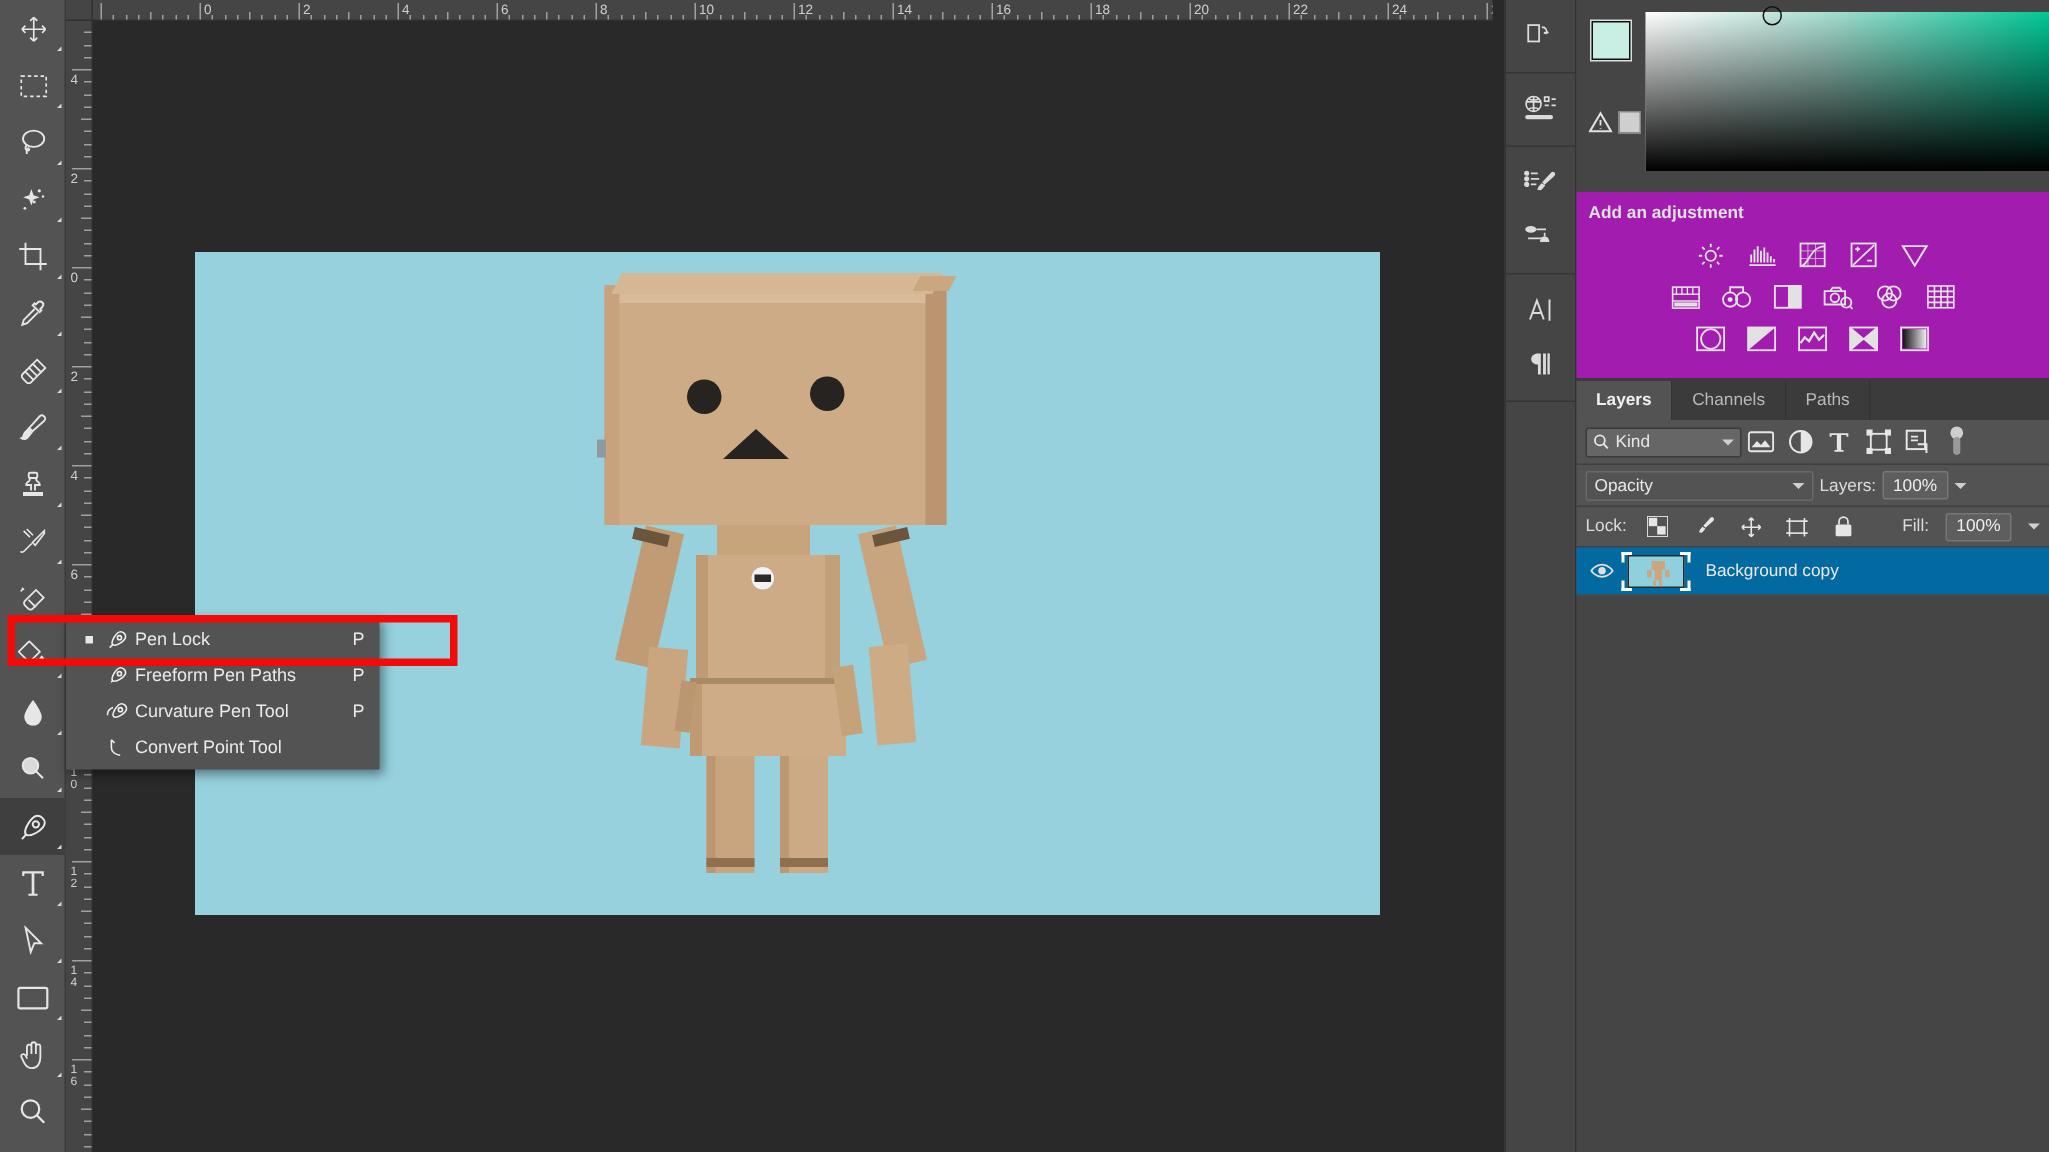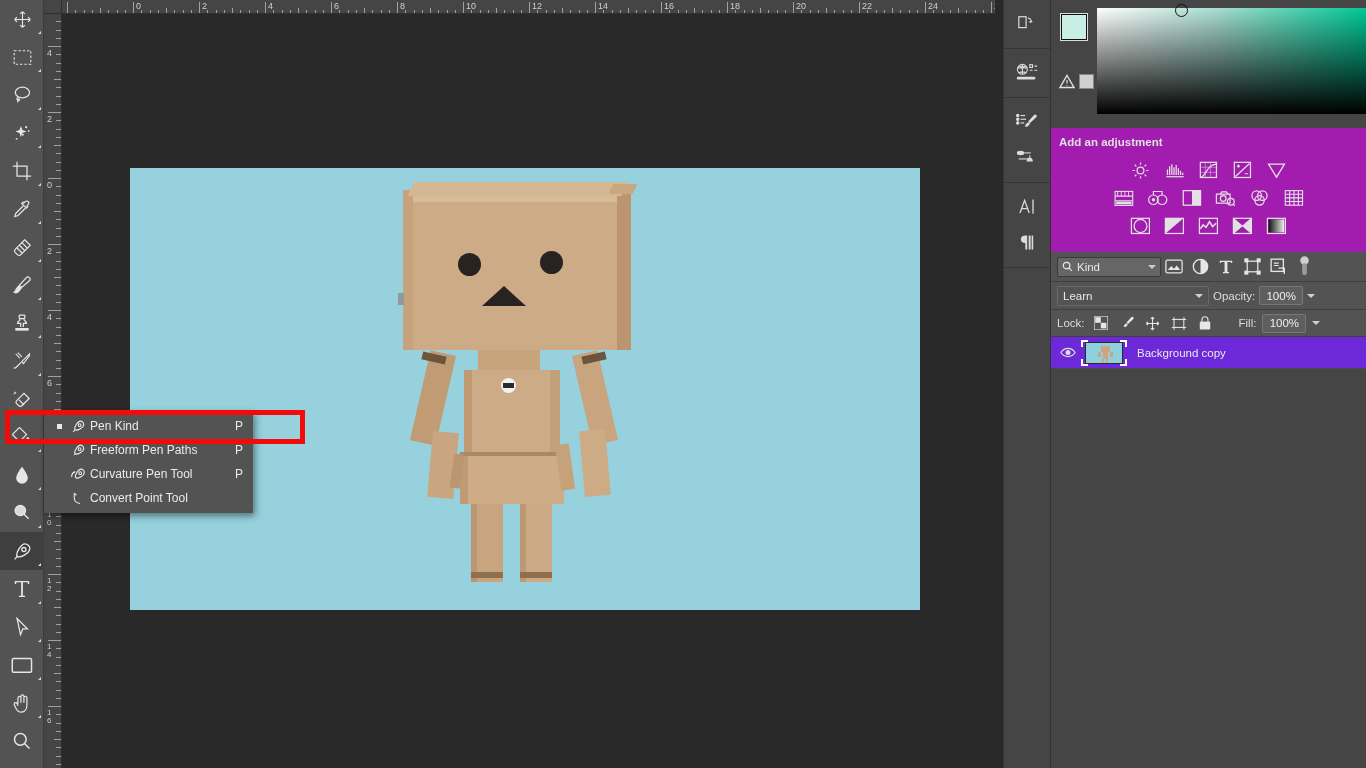--- a/index.html
+++ b/index.html
@@ -138,28 +138,29 @@
   .numbox {
     width: 44px; height: 19px; background: #5e5e5e; border: 1px solid #777;
     font-size: 11.5px; color: #efefef; display: flex; align-items: center;
     justify-content: center; border-radius: 2px;
   }
   .caret { width: 0; height: 0; border-left: 4px solid transparent; border-right: 4px solid transparent; border-top: 4px solid #d0d0d0; }
 
   .lock-row {
     display: flex; align-items: center; height: 27px; padding: 0 6px; gap: 6px;
     border-bottom: 1px solid #3f3f3f;
+    justify-content: space-between;
   }
   .lock-ic { width: 20px; height: 20px; display: flex; align-items: center; justify-content: center; }
 
   .layer {
     display: flex; align-items: center; height: 32px;
     border-bottom: 1px solid #4a4a4a; padding-left: 4px;
   }
-  .layer.active { background: #6d28d9; }
+  .layer.active { background: #0369a1; }
   .eye { width: 26px; display: flex; align-items: center; justify-content: center; }
   .thumb-wrap { position: relative; width: 46px; height: 26px; margin-right: 10px; }
   .thumb {
     position: absolute; left: 4px; top: 2px; width: 38px; height: 22px;
     background: #8ed0de; overflow: hidden; border: 1px solid #2a2a2a;
   }
   .thumb .tb { position: absolute; background: #cba681; }
   .thumb-sel { position: absolute; inset: 0; }
   .thumb-sel i {
     position: absolute; width: 7px; height: 7px; border: 2px solid #fff;
@@ -662,21 +663,21 @@
         <span class="fly-dot">
           <i></i>
         </span>
         <span class="fly-ic">
           <svg width="15" height="15" viewBox="0 0 24 24" fill="none" stroke="#eee" stroke-width="1.7">
             <path d="M15 3.4c2.6 0 5.4 2.5 5.4 5.2 0 2.9-3.3 5.6-6.2 7.3-2.1 1.3-4.4 1.9-5.8 1.9-1.5 0-2.5-1-2.5-2.5 0-1.5.9-3.6 2.1-5.8C9.8 6.6 12.3 3.4 15 3.4z"></path>
             <ellipse cx="13.8" cy="9.8" rx="2.2" ry="2.2"></ellipse>
             <path d="M6.6 17.2L3.4 20.6"></path>
           </svg>
         </span>
-        <span class="fly-label">Pen Kind</span>
+        <span class="fly-label">Pen Lock</span>
         <span class="fly-key">P</span>
       </div>
       <div class="fly-item">
         <span class="fly-dot"></span>
         <span class="fly-ic">
           <svg width="15" height="15" viewBox="0 0 24 24" fill="none" stroke="#eee" stroke-width="1.7">
             <path d="M15 3.4c2.6 0 5.4 2.5 5.4 5.2 0 2.9-3.3 5.6-6.2 7.3-2.1 1.3-4.4 1.9-5.8 1.9-1.5 0-2.5-1-2.5-2.5 0-1.5.9-3.6 2.1-5.8C9.8 6.6 12.3 3.4 15 3.4z"></path>
             <ellipse cx="13.8" cy="9.8" rx="2.2" ry="2.2"></ellipse>
             <path d="M6.6 17.2L3.4 20.6" stroke-dasharray="2.4 2"></path>
           </svg>
@@ -908,20 +909,25 @@
                   <stop offset="0" stop-color="#111"></stop>
                   <stop offset="1" stop-color="#f0f0f0"></stop>
                 </linearGradient>
               </defs>
               <rect x="2.6" y="2.6" width="16.6" height="13.6" fill="url(#gm)"></rect>
             </svg>
         </span>
       </div>
     </div>
 
+    <div class="tabs" id="layerTabs">
+        <div class="tab active">Layers</div>
+        <div class="tab">Channels</div>
+        <div class="tab">Paths</div>
+      </div>
 
     <div class="layers-body">
 
       <div class="filter-row">
         <span class="kind-sel">
           <svg width="11" height="11" viewBox="0 0 12 12" fill="none" stroke="#e8e8e8" stroke-width="1.3">
               <circle cx="5" cy="5" r="3.6"></circle>
               <path d="M7.8 7.8l3 3"></path>
             </svg>
           <span class="kcap">Kind</span>
@@ -963,24 +969,24 @@
         <span class="fic">
           <svg width="13" height="22" viewBox="0 0 14 24" fill="none" stroke="#cfcfcf" stroke-width="1.3">
               <circle cx="7" cy="5" r="4" fill="#cfcfcf"></circle>
               <rect x="4.4" y="8" width="5.2" height="13" rx="2.6" fill="#9a9a9a" stroke="none"></rect>
             </svg>
         </span>
       </div>
 
       <div class="blend-row">
         <span class="blend-sel">
-          <span class="bcap">Learn</span>
+          <span class="bcap">Opacity</span>
           <span class="caret"></span>
         </span>
-        <span class="lbl">Opacity:</span>
+        <span class="lbl">Layers:</span>
         <span class="numbox">100%</span>
         <span class="caret"></span>
       </div>
 
       <div class="lock-row">
         <span class="lbl">Lock:</span>
         <span class="lock-ic">
           <svg width="14" height="14" viewBox="0 0 14 14">
               <rect width="14" height="14" fill="none" stroke="#e6e6e6" stroke-width="1.2"></rect>
               <rect x="1.2" y="1.2" width="5.6" height="5.6" fill="#e6e6e6"></rect>

